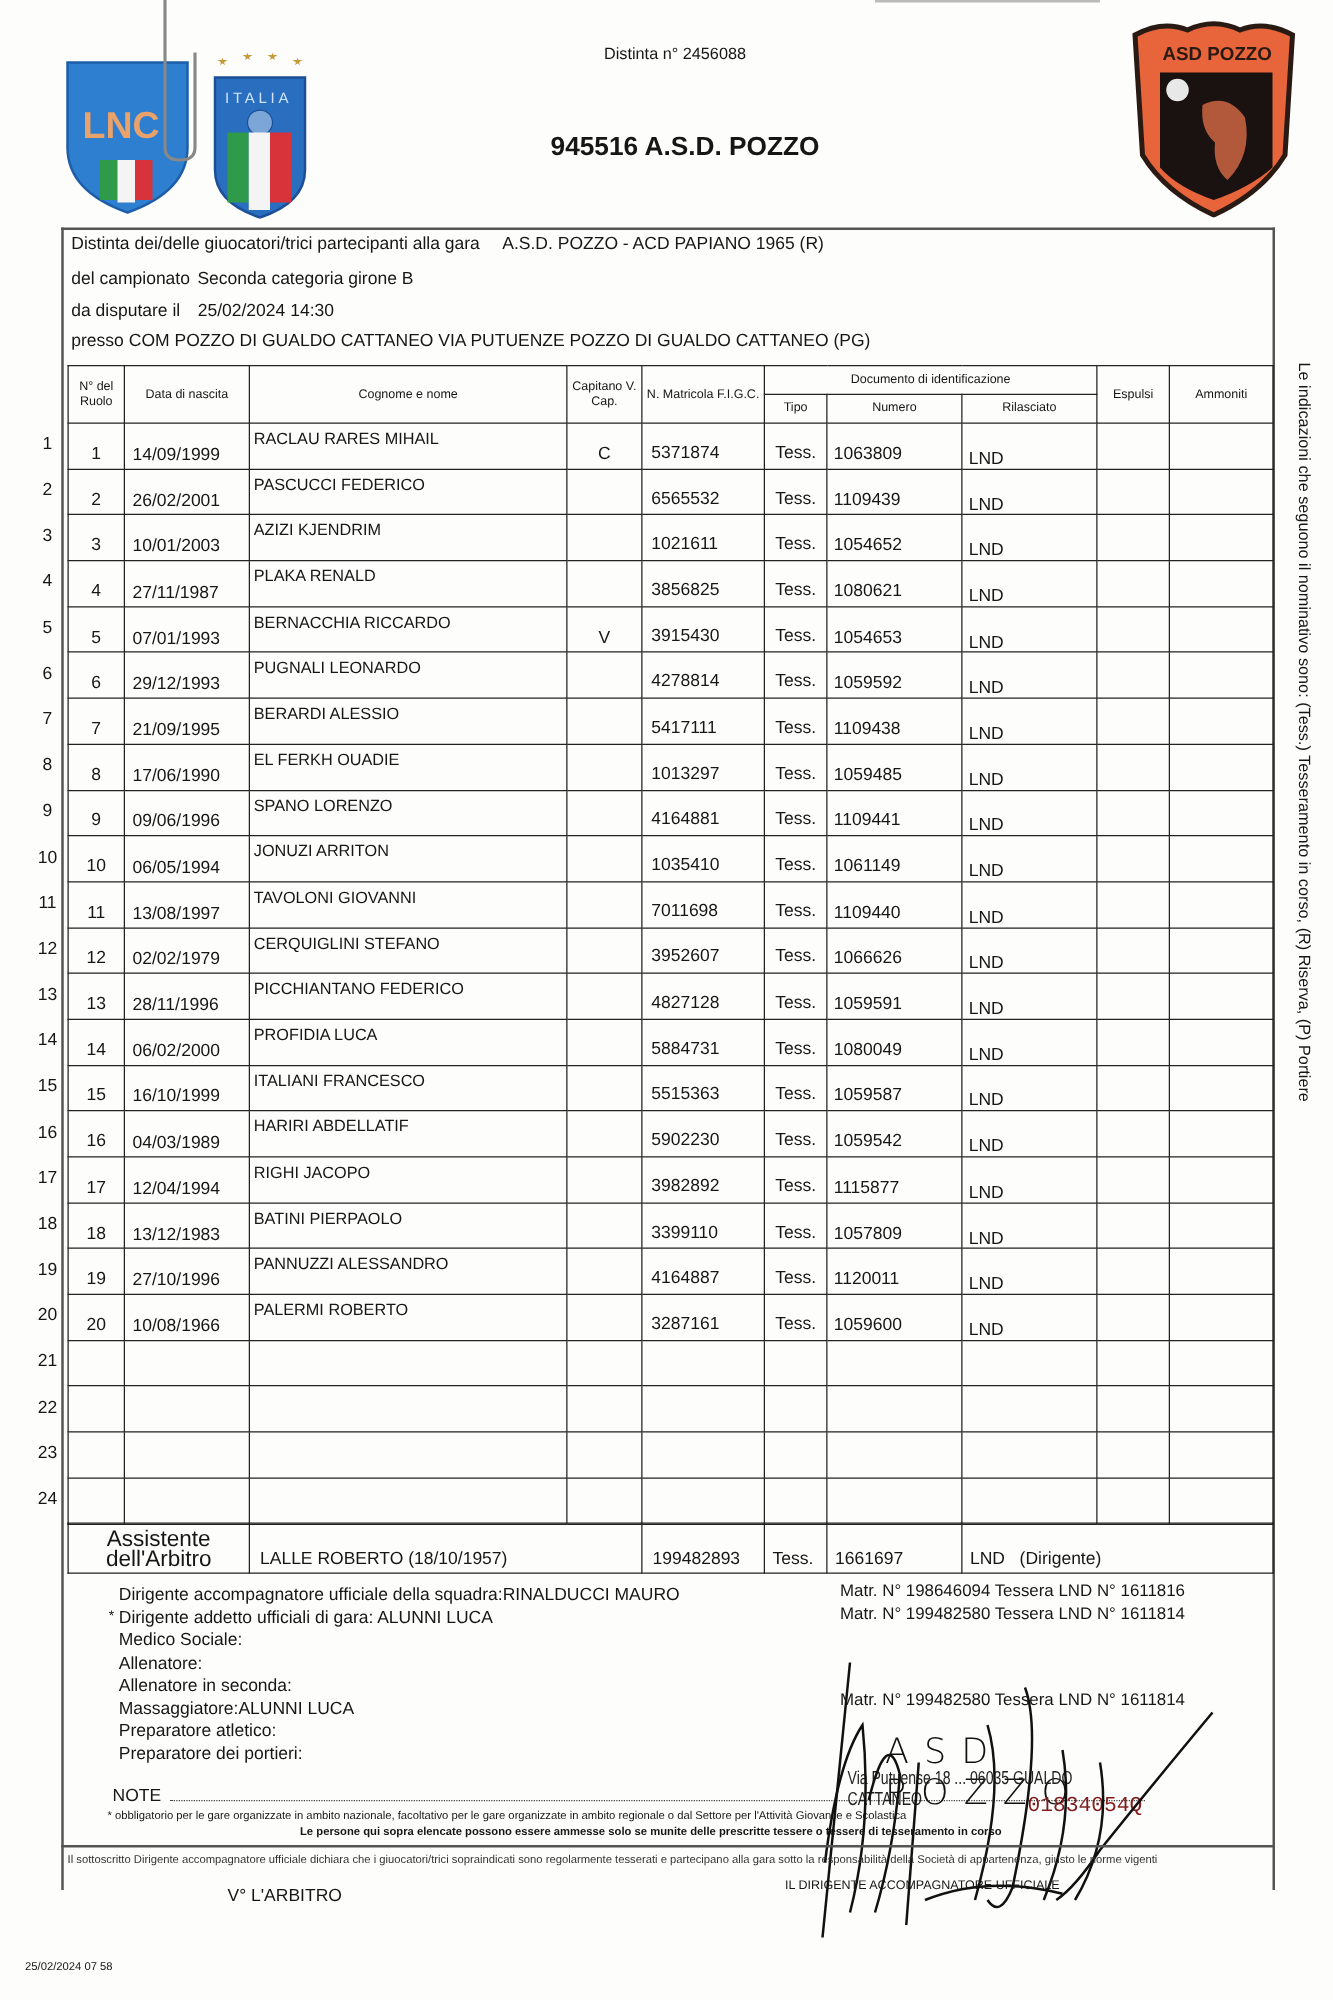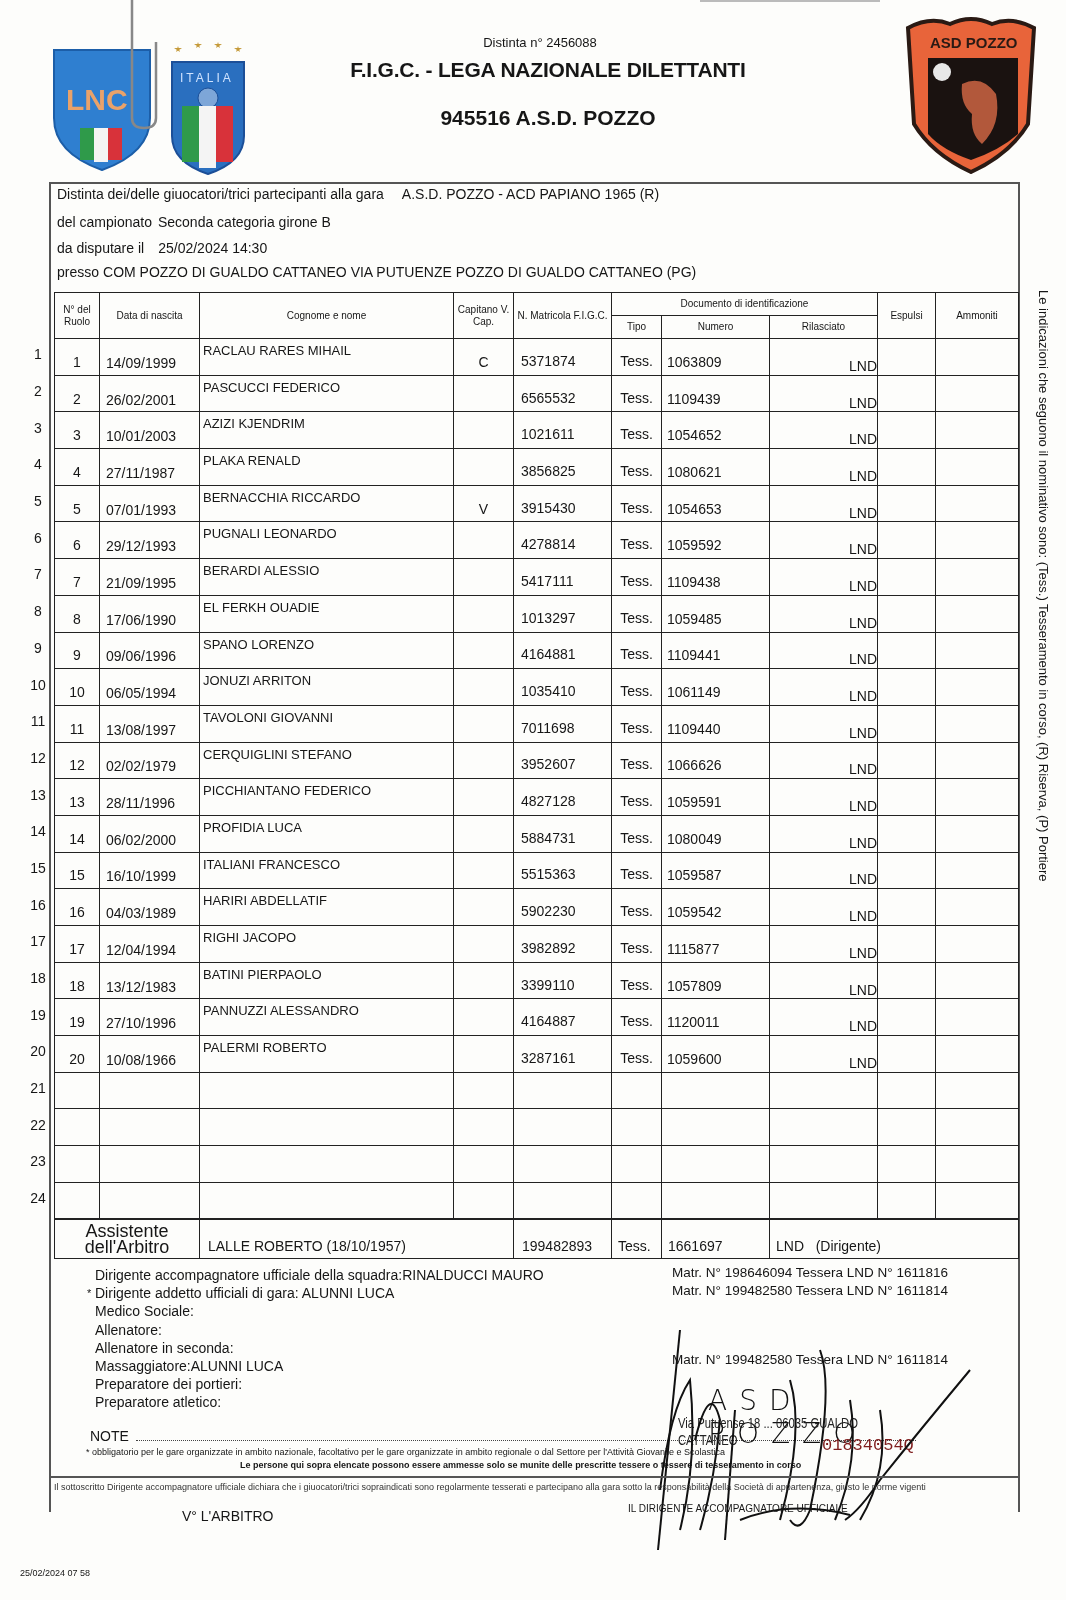--- a/index.html
+++ b/index.html
@@ -25,21 +25,21 @@
   table.grid td, table.grid th { border: 1.6px solid #222; font-weight: normal; }
   table.grid th { font-size: 10px; line-height: 12px; text-align: center; height: 23px; }
   table.grid tr.r td { height: 36.7px; font-size: 14px; position: relative; }
   td.num { text-align: center; padding-top: 10px; }
   td.date { padding-left: 6px; padding-top: 12px; }
   td.name { font-size: 13px !important; vertical-align: top; padding: 4px 0 0 3px; }
   td.cap { text-align: center; padding-top: 10px; }
   td.matr { padding-left: 7px; padding-top: 8px; }
   td.tipo { text-align: center; padding-top: 8px; }
   td.numero { padding-left: 5px; padding-top: 10px; }
-  td.ril { padding-left: 5px; padding-top: 18px; text-align: right; }
+  td.ril { padding-left: 5px; padding-top: 18px; }
 
   .rownums { position: absolute; left: 26px; top: 336px; width: 24px; }
   .rownums div { height: 36.7px; display: flex; align-items: center; justify-content: center; font-size: 14px; }
 
   table.assist { position: absolute; left: 54px; top: 1218px; border-collapse: collapse; table-layout: fixed; width: 964px; }
   table.assist td { border: 1.6px solid #222; height: 40px; font-size: 14px; }
 
   .staff { position: absolute; left: 95px; top: 1266px; font-size: 14px; line-height: 18.2px; }
   .staff .star { position: absolute; left: -8px; font-size: 11px; }
   .matr-lines { position: absolute; left: 672px; top: 1264px; font-size: 13.5px; line-height: 18px; }
@@ -91,21 +91,20 @@
     </g>
     <path d="M4 22 H76 V96 Q76 122 40 134 Q4 122 4 96 Z" fill="#2a6fbf" stroke="#1c4f98" stroke-width="2"></path>
     <text x="12" y="42" font-size="12" fill="#cfe3ff" font-family="Liberation Sans, sans-serif" letter-spacing="3">ITALIA</text>
     <circle cx="40" cy="58" r="10" fill="#7da6d8" stroke="#1c4f98"></circle>
     <rect x="14" y="66" width="17" height="56" fill="#2f9a4a"></rect>
     <rect x="31" y="66" width="17" height="62" fill="#f4f4f4"></rect>
     <rect x="48" y="66" width="17" height="56" fill="#d8323a"></rect>
   </svg>
 
   <div class="distinta-no">Distinta n° 2456088</div>
-  <div class="lega-title">F.I.G.C. - LEGA NAZIONALE DILETTANTI</div>
   <div class="club-title">945516 A.S.D. POZZO</div>
 
   <svg class="logo-club" viewBox="0 0 142 160">
     <path d="M8 14 Q30 2 50 10 Q71 0 92 10 Q112 2 134 14 L128 110 Q110 140 71 158 Q32 140 14 110 Z" fill="#e8643a" stroke="#2a1a14" stroke-width="4"></path>
     <text x="30" y="34" font-size="15" font-weight="bold" fill="#2a1a14" font-family="Liberation Sans, sans-serif">ASD POZZO</text>
     <path d="M28 44 H118 V120 Q100 136 71 146 Q42 136 28 120 Z" fill="#1a1210"></path>
     <circle cx="42" cy="58" r="9" fill="#e8e8e8"></circle>
     <path d="M62 70 Q82 60 96 80 Q102 110 82 130 Q70 120 72 100 Q60 90 62 70 Z" fill="#d86a46" opacity="0.8"></path>
   </svg>
 </div>
@@ -495,22 +494,22 @@
 </tbody>
   </table>
 
 <div class="staff">
   <div>Dirigente accompagnatore ufficiale della squadra:RINALDUCCI MAURO</div>
   <div style="position:relative;"><span class="star">*</span><span>Dirigente addetto ufficiali di gara: ALUNNI LUCA</span></div>
   <div>Medico Sociale:</div>
   <div>Allenatore:</div>
   <div>Allenatore in seconda:</div>
   <div>Massaggiatore:ALUNNI LUCA</div>
+  <div>Preparatore atletico:</div>
   <div>Preparatore dei portieri:</div>
-  <div>Preparatore atletico:</div>
 </div>
 <div class="matr-lines">
   <div>Matr. N° 198646094 Tessera LND N° 1611816</div>
   <div>Matr. N° 199482580 Tessera LND N° 1611814</div>
 </div>
 <div class="matr-3">Matr. N° 199482580 Tessera LND N° 1611814</div>
 
 <div class="note">NOTE</div>
 <div class="note-dots"></div>
 <div class="fine1">* obbligatorio per le gare organizzate in ambito nazionale, facoltativo per le gare organizzate in ambito regionale o dal Settore per l'Attività Giovanile e Scolastica</div>

